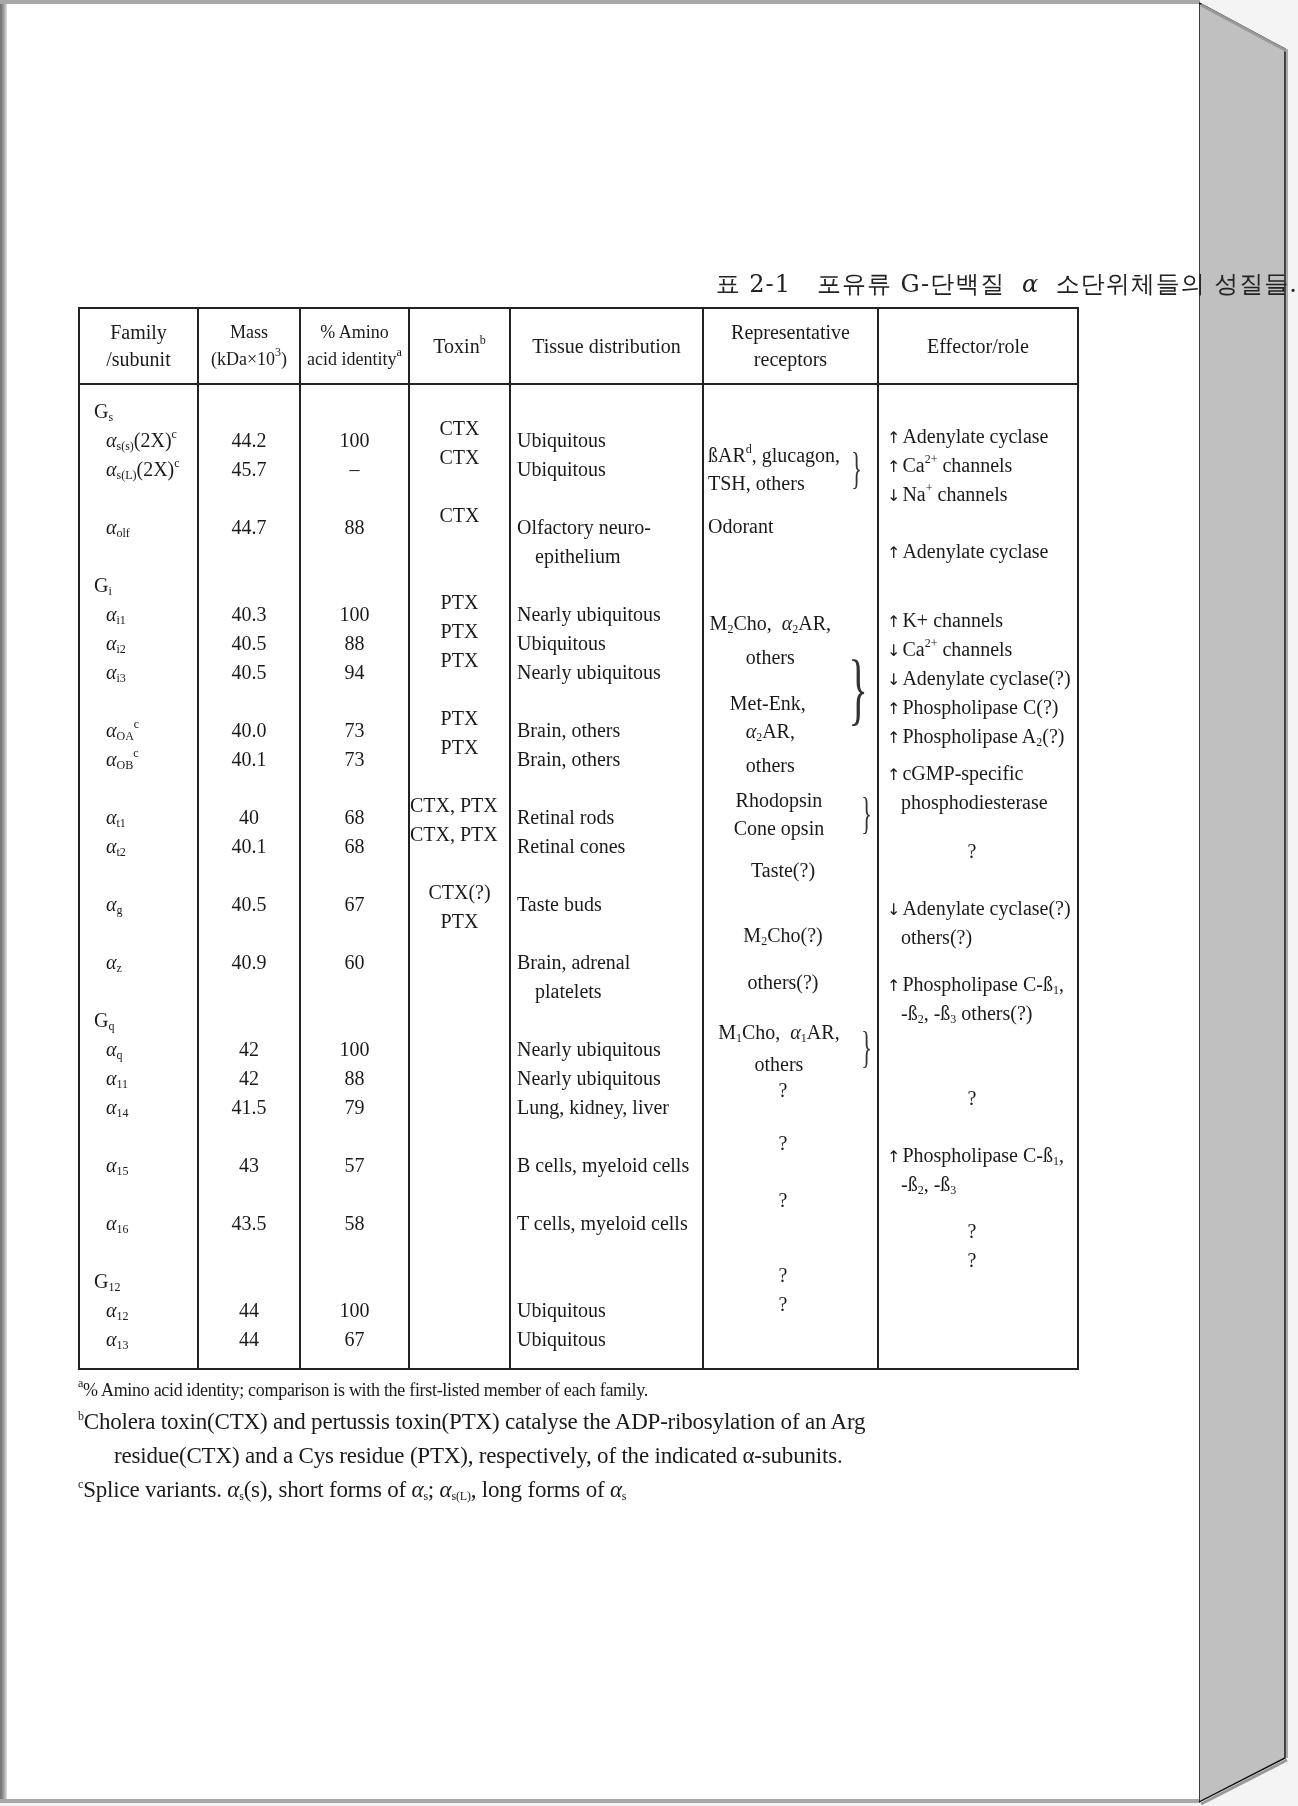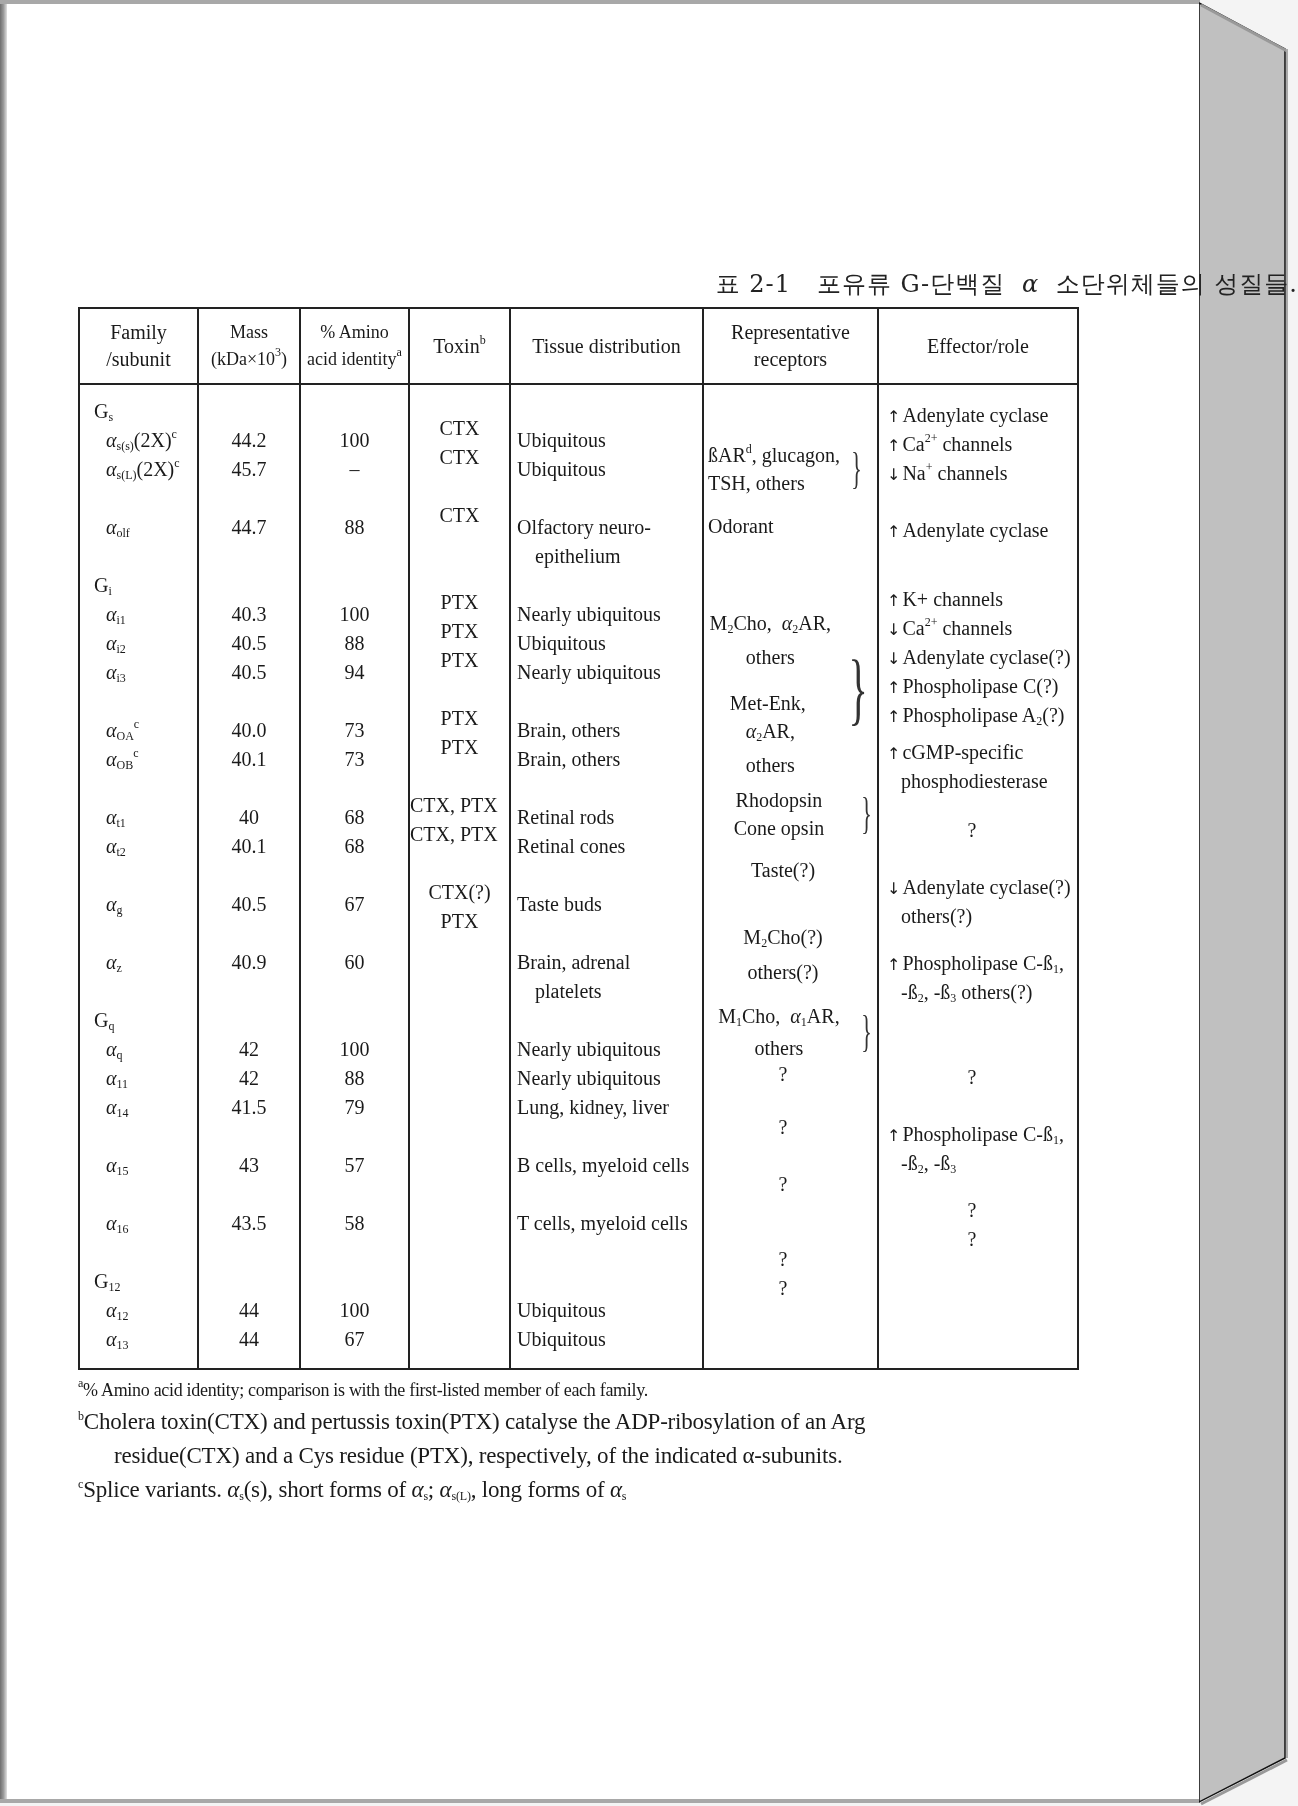--- a/index.html
+++ b/index.html
@@ -299,39 +299,39 @@
           <span class="brace tall">}</span>
         </div>
         <div class="brace-wrap" style="height:60px;margin-top:16px">
           <div style="line-height:28px;width:150px">
             <div class="center-block">Rhodopsin</div>
             <div class="center-block">Cone opsin</div>
           </div>
           <span class="brace">}</span>
         </div>
         <div class="center-block" style="width:150px;margin-top:12px;line-height:29px">Taste(?)</div>
-        <div style="width:150px;margin-top:38px;line-height:29px">
+        <div style="width:150px;margin-top:30px;line-height:41px">
           <div class="center-block"><span>M</span><span class="subs">2</span><span>Cho(?)</span></div>
           <div class="center-block">others(?)</div>
         </div>
         <div class="brace-wrap" style="height:58px;margin-top:16px">
           <div style="line-height:26px;width:150px">
             <div class="center-block"><span>M</span><span class="subs">1</span><span>Cho,</span>&nbsp; <span class="alpha">α</span><span class="subs">1</span><span>AR,</span></div>
             <div class="center-block">others</div>
           </div>
           <span class="brace">}</span>
         </div>
         <div class="center-block" style="width:150px;line-height:26px">?</div>
         <div class="center-block" style="width:150px;margin-top:26px;line-height:29px">?</div>
         <div class="center-block" style="width:150px;margin-top:28px;line-height:29px">?</div>
         <div class="center-block" style="width:150px;margin-top:46px;line-height:29px">?</div>
         <div class="center-block" style="width:150px;line-height:29px">?</div>
       </td>
 
-      <td class="c-eff" style="padding-top:4px">
+      <td class="c-eff" style="padding-top:25px">
         <span class="line" style="margin-top:12px"><span class="arrow">↑</span><span>Adenylate cyclase</span></span>
         <span class="line"><span class="arrow">↑</span><span>Ca</span><sup>2+</sup><span> channels</span></span>
         <span class="line"><span class="arrow">↓</span><span>Na</span><sup>+</sup><span> channels</span></span>
         <span class="line" style="margin-top:28px"><span class="arrow">↑</span><span>Adenylate cyclase</span></span>
         <span class="line" style="margin-top:40px"><span class="arrow">↑</span><span>K+ channels</span></span>
         <span class="line"><span class="arrow">↓</span><span>Ca</span><sup>2+</sup><span> channels</span></span>
         <span class="line"><span class="arrow">↓</span><span>Adenylate cyclase(?)</span></span>
         <span class="line"><span class="arrow">↑</span><span>Phospholipase C(?)</span></span>
         <span class="line"><span class="arrow">↑</span><span>Phospholipase A</span><span class="subs">2</span><span>(?)</span></span>
         <span class="line" style="margin-top:8px"><span class="arrow">↑</span><span>cGMP-specific</span></span>

